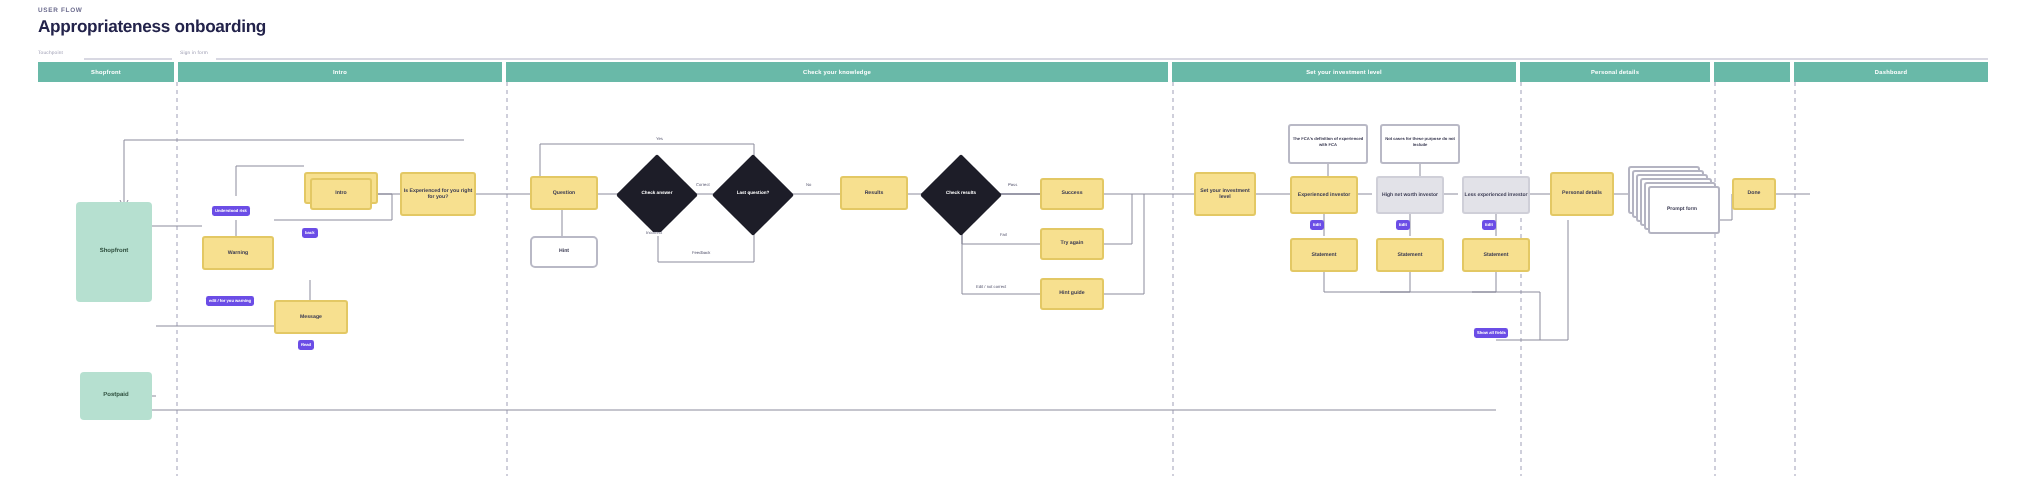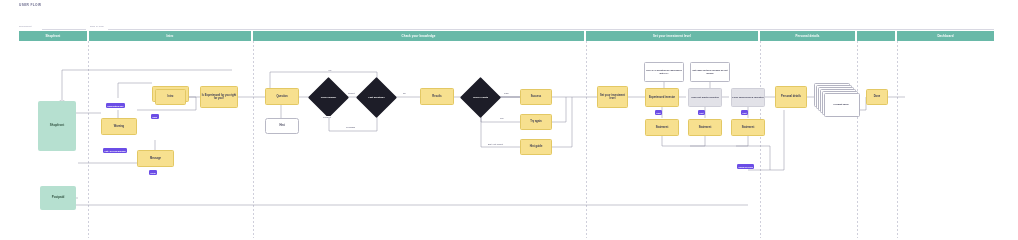--- a/index.html
+++ b/index.html
@@ -76,20 +76,21 @@
   svg.wires{position:absolute;left:0;top:0;width:1018px;height:238px;
             overflow:visible;pointer-events:none;}
   svg.wires path,svg.wires line{fill:none;stroke:#8b8b9c;stroke-width:0.5;}
 </style>
 </head>
 <body>
 
 <div class="canvas">
 
   <div class="kicker">USER FLOW</div>
+  <div class="title">Appropriateness onboarding</div>
 
   <div class="lanetag" style="left:19px;top:25px;">Touchpoint</div>
   <div class="lanetagline" style="left:42px;width:44px;"></div>
   <div class="lanetag" style="left:90px;top:25px;">Sign in form</div>
   <div class="lanetagline" style="left:108px;width:886px;"></div>
 
   <div class="laneband">
     <div class="lane" style="left:0px;width:68px;">
         <span>Shopfront</span>
       </div>

